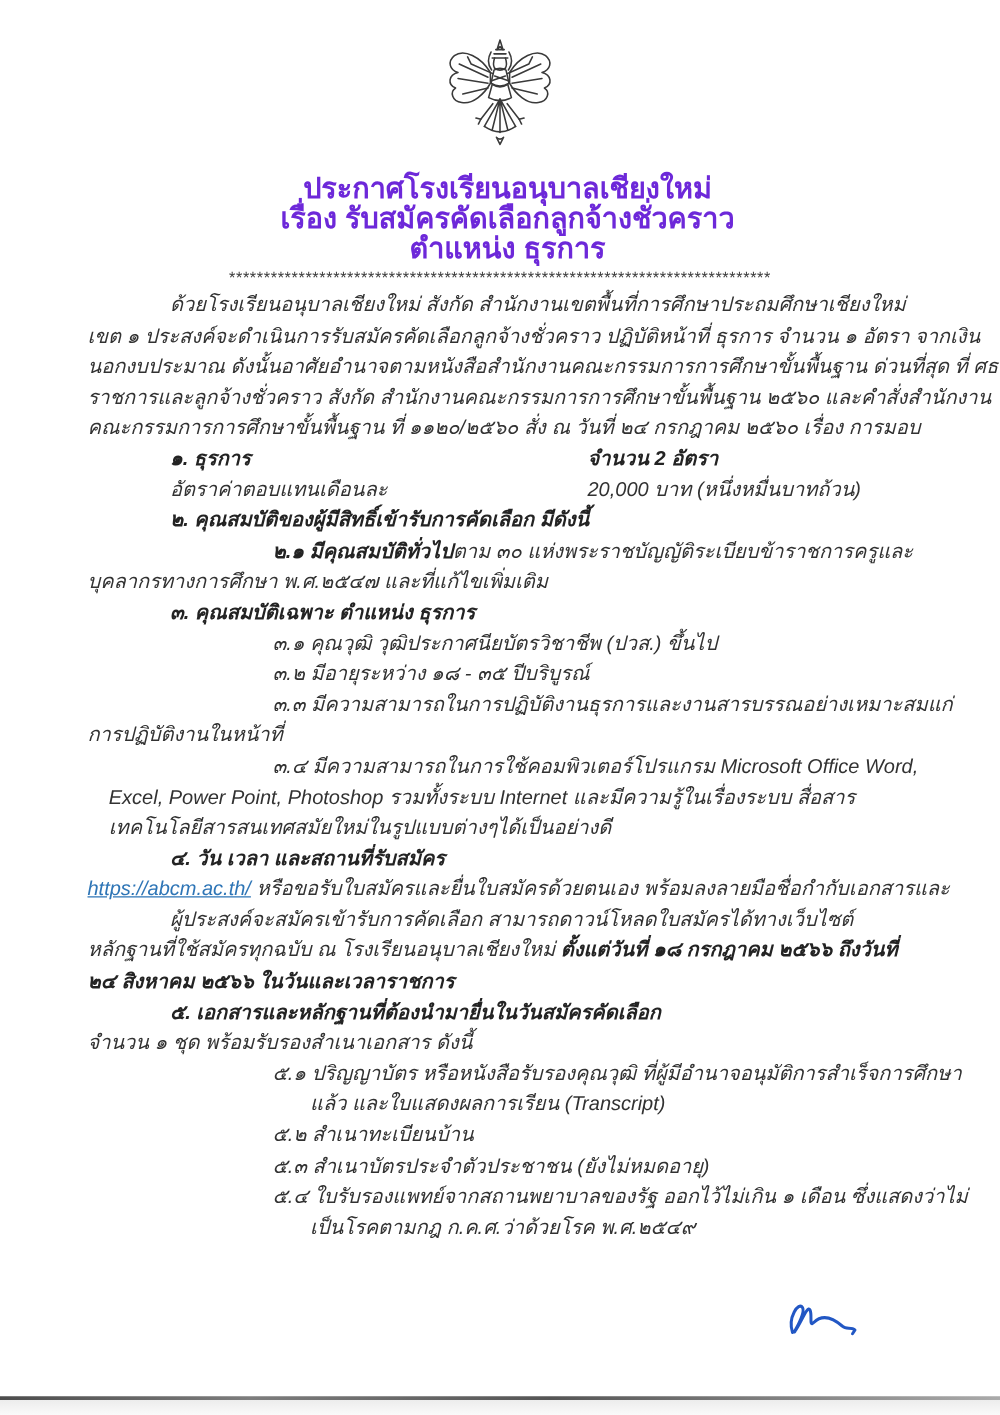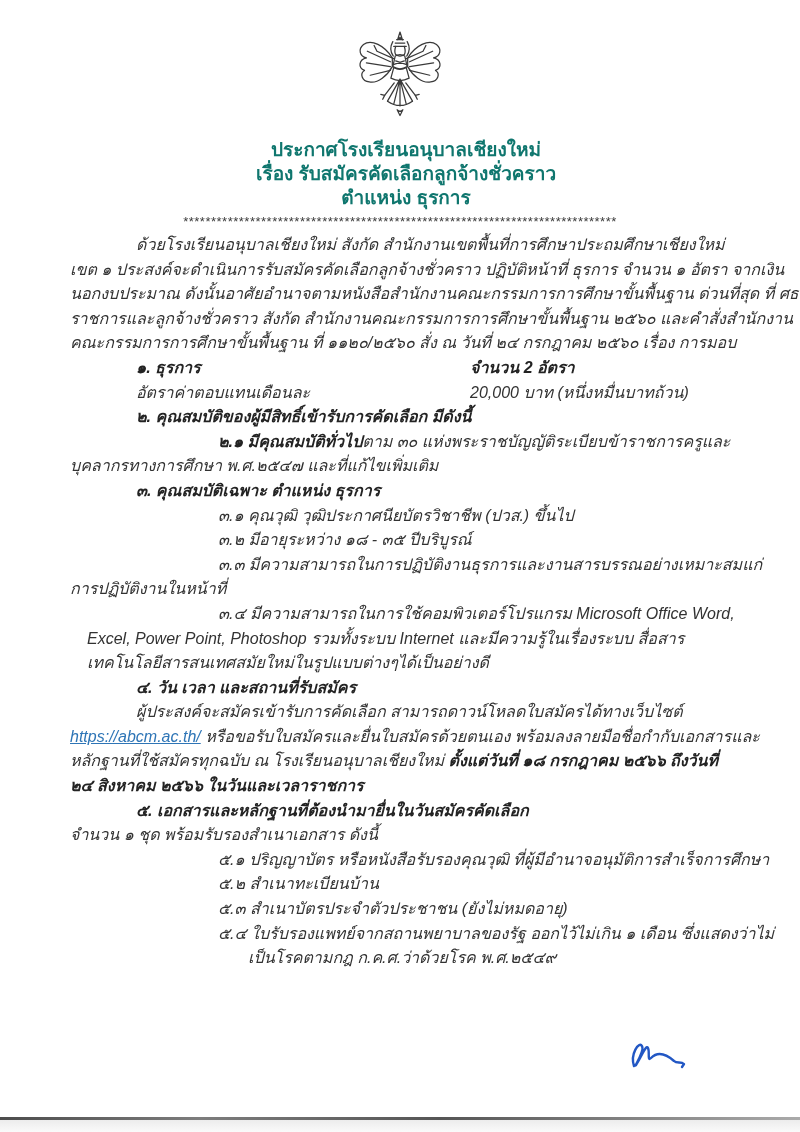--- a/index.html
+++ b/index.html
@@ -7,21 +7,21 @@
     position:relative;
     width:800px;height:1132px;
     margin:0 auto;
     background:#ffffff;
     overflow:hidden;
     font-family:"Liberation Sans","DejaVu Sans",sans-serif;
     color:#2f2f2f;
   }
   .emblem{position:absolute;left:352px;top:28px;width:96px;height:106px;}
   .title-block{position:absolute;left:0;top:138px;width:800px;text-align:center;}
-  .title-line{font-weight:bold;font-size:19px;line-height:24px;color:#0f766e;padding-left:12px;}
+  .title-line{font-weight:bold;font-size:23px;line-height:24px;color:#6d28d9;padding-left:12px;}
   .divider{
     position:absolute;left:105px;top:214px;width:590px;height:16px;
     font-size:13px;letter-spacing:0.5px;color:#3a3a3a;
     white-space:nowrap;overflow:hidden;text-align:center;
   }
   .doc-body{
     position:absolute;left:70px;top:233px;width:660px;
     font-size:16px;color:#323232;
   }
   .line{position:relative;height:24.6px;line-height:24.6px;white-space:nowrap;font-style:italic;}
@@ -94,27 +94,28 @@
       <div class="line"><span>บุคลากรทางการศึกษา พ.ศ.๒๕๔๗ และที่แก้ไขเพิ่มเติม</span></div>
       <div class="line" style="padding-left: 66px;"><span class="b">๓. คุณสมบัติเฉพาะ ตำแหน่ง ธุรการ</span></div>
       <div class="line" style="padding-left: 148px;"><span>๓.๑ คุณวุฒิ วุฒิประกาศนียบัตรวิชาชีพ (ปวส.) ขึ้นไป</span></div>
       <div class="line" style="padding-left: 148px;"><span>๓.๒ มีอายุระหว่าง ๑๘ - ๓๕ ปีบริบูรณ์</span></div>
       <div class="line" style="padding-left: 148px;"><span>๓.๓ มีความสามารถในการปฏิบัติงานธุรการและงานสารบรรณอย่างเหมาะสมแก่</span></div>
       <div class="line"><span>การปฏิบัติงานในหน้าที่</span></div>
       <div class="line" style="padding-left: 148px;"><span>๓.๔ มีความสามารถในการใช้คอมพิวเตอร์โปรแกรม Microsoft Office Word,</span></div>
       <div class="line" style="padding-left: 17px;"><span>Excel, Power Point, Photoshop รวมทั้งระบบ Internet และมีความรู้ในเรื่องระบบ สื่อสาร</span></div>
       <div class="line" style="padding-left: 17px;"><span>เทคโนโลยีสารสนเทศสมัยใหม่ในรูปแบบต่างๆได้เป็นอย่างดี</span></div>
       <div class="line" style="padding-left: 66px;"><span class="b">๔. วัน เวลา และสถานที่รับสมัคร</span></div>
+      <div class="line"><a class="link" href="#">https://abcm.ac.th/</a><span> หรือขอรับใบสมัครและยื่นใบสมัครด้วยตนเอง พร้อมลงลายมือชื่อกำกับเอกสารและ</span></div>
       <div class="line" style="padding-left: 66px;"><span>ผู้ประสงค์จะสมัครเข้ารับการคัดเลือก สามารถดาวน์โหลดใบสมัครได้ทางเว็บไซต์</span></div>
-      <div class="line"><a class="link" href="#">https://abcm.ac.th/</a><span> หรือขอรับใบสมัครและยื่นใบสมัครด้วยตนเอง พร้อมลงลายมือชื่อกำกับเอกสารและ</span></div>
       <div class="line"><span>หลักฐานที่ใช้สมัครทุกฉบับ ณ โรงเรียนอนุบาลเชียงใหม่ </span><span class="b">ตั้งแต่วันที่ ๑๘ กรกฎาคม ๒๕๖๖ ถึงวันที่</span></div>
       <div class="line"><span class="b">๒๔ สิงหาคม ๒๕๖๖ ในวันและเวลาราชการ</span></div>
       <div class="line" style="padding-left: 66px;"><span class="b">๕. เอกสารและหลักฐานที่ต้องนำมายื่นในวันสมัครคัดเลือก</span></div>
       <div class="line"><span>จำนวน ๑ ชุด พร้อมรับรองสำเนาเอกสาร ดังนี้</span></div>
       <div class="line" style="padding-left: 148px; text-align: center;"><span>๕.๑ ปริญญาบัตร หรือหนังสือรับรองคุณวุฒิ ที่ผู้มีอำนาจอนุมัติการสำเร็จการศึกษา</span></div>
+      <div class="line" style="padding-left: 178px;"><span>แล้ว และใบแสดงผลการเรียน (Transcript)</span></div>
       <div class="line" style="padding-left: 148px;"><span>๕.๒ สำเนาทะเบียนบ้าน</span></div>
       <div class="line" style="padding-left: 148px;"><span>๕.๓ สำเนาบัตรประจำตัวประชาชน (ยังไม่หมดอายุ)</span></div>
       <div class="line" style="padding-left: 148px;"><span>๕.๔ ใบรับรองแพทย์จากสถานพยาบาลของรัฐ ออกไว้ไม่เกิน ๑ เดือน ซึ่งแสดงว่าไม่</span></div>
       <div class="line" style="padding-left: 178px;"><span>เป็นโรคตามกฎ ก.ค.ศ.ว่าด้วยโรค พ.ศ.๒๕๔๙</span></div>
     </div>
 
   <svg class="signature" viewBox="0 0 72 48" fill="none" stroke="#2257c4" stroke-width="2.4" stroke-linecap="round" stroke-linejoin="round">
     <path d="M12 34 C8 22 17 9 20 14 C23 19 11 37 14 33 C20 24 24 12 26 16 C28 20 25 30 29 26 C36 19 44 22 52 29 C55 32 59 29 62 32 L60 35"></path>
   </svg>
 

